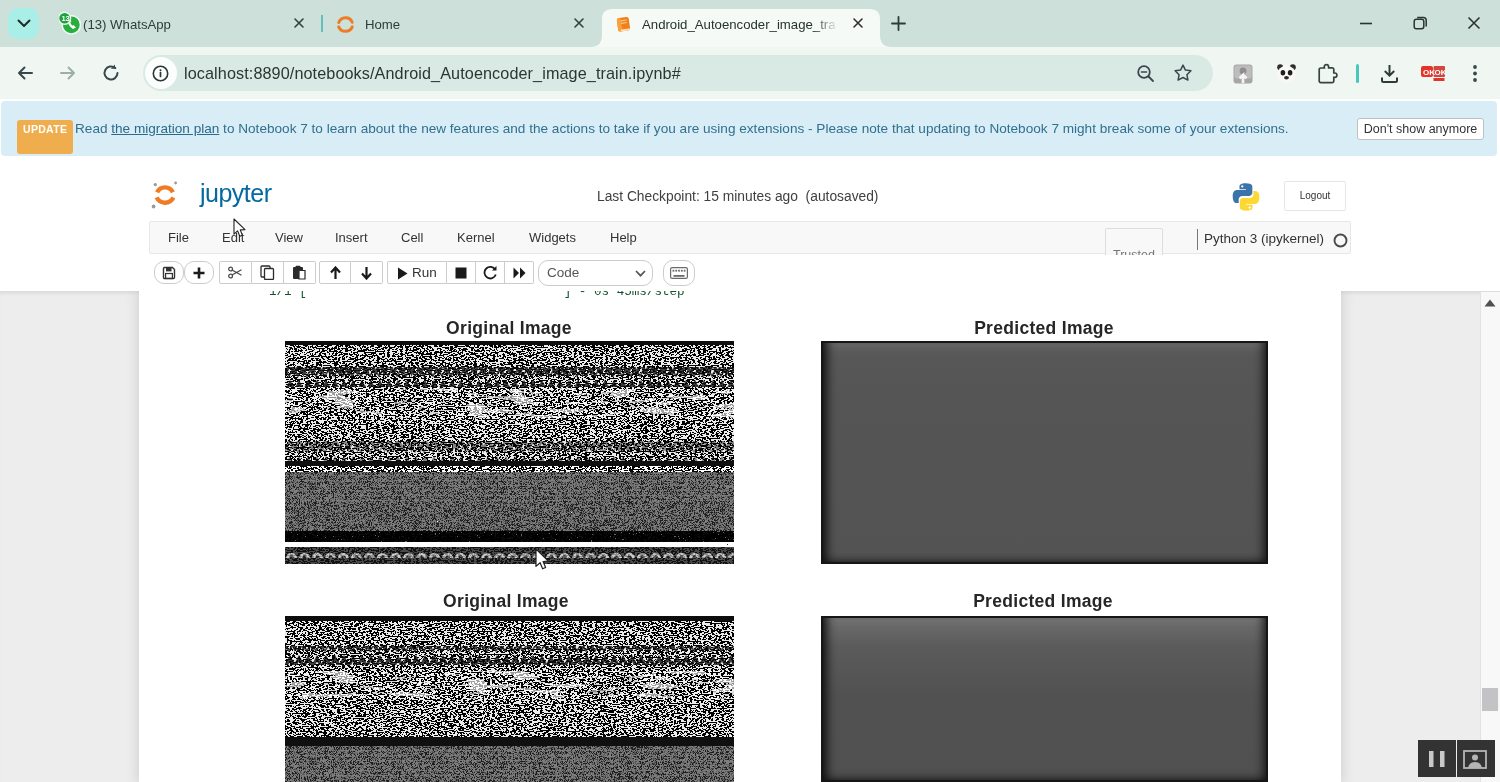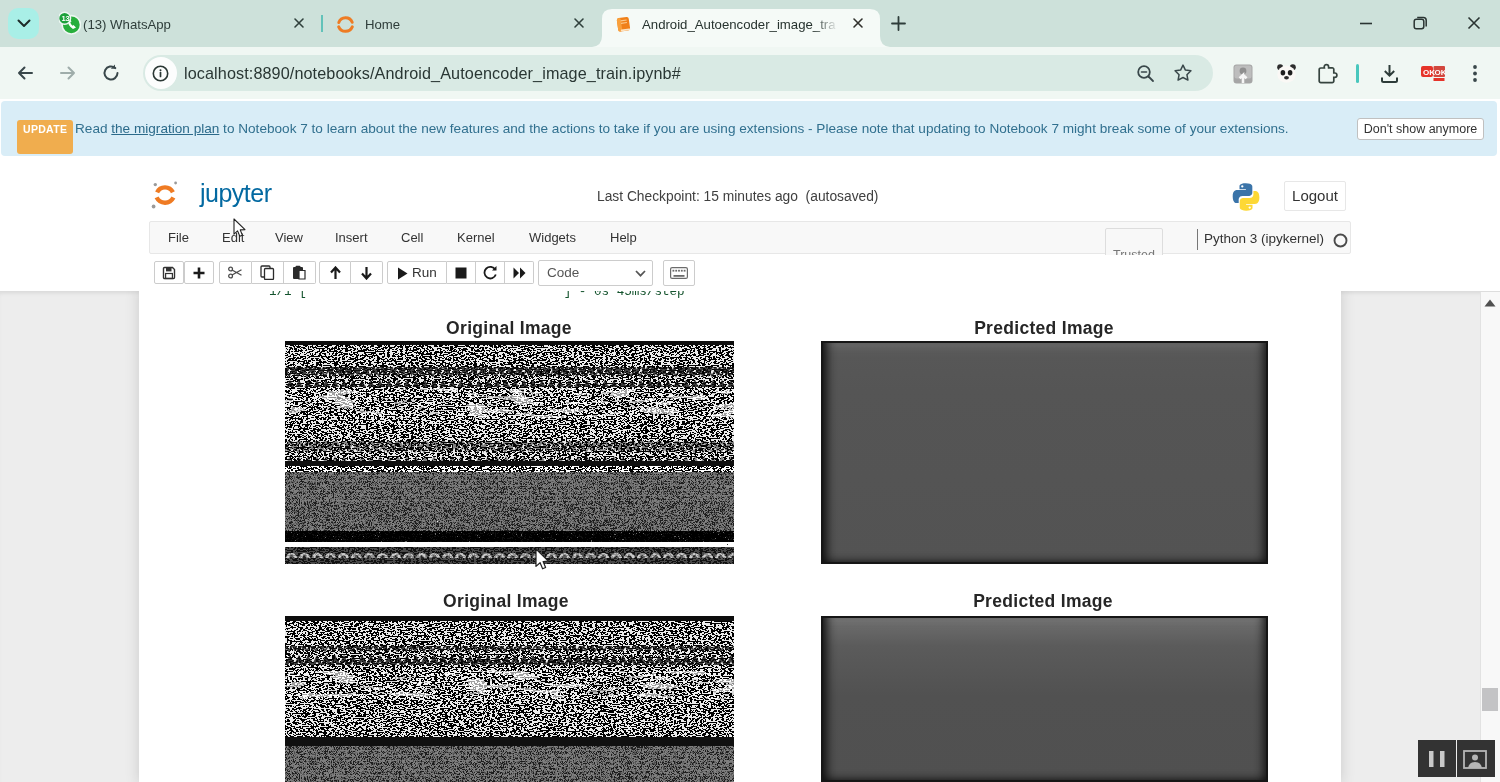--- a/index.html
+++ b/index.html
@@ -24,30 +24,30 @@
   #bannertext{left:74px;top:20px;}
   #dontshow{left:1356px;top:17px;width:125px;height:20px;background:#fff;border:1px solid #c0c0c0;
             border-radius:3px;font-size:12.5px;color:#333;text-align:center;line-height:20px;}
   
   #jlogo{left:151px;top:81px;}
   #jtext{left:200px;top:80px;font-size:25px;color:#0369a1;letter-spacing:-0.5px;}
   #ntitle{left:281px;top:85px;font-size:21px;color:#383838;letter-spacing:-0.5px;}
   #checkpoint{left:597px;top:90px;font-size:13.8px;color:#404040;}
   #pylogo{left:1231px;top:83px;}
   #logout{left:1284px;top:82px;width:60px;height:28px;border:1px solid #e7e7e7;border-radius:2px;
-          background:#fff;font-size:15px;color:#333;text-align:center;line-height:28px;}
+          background:#fff;font-size:10px;color:#333;text-align:center;line-height:28px;}
   #menubar{left:149px;top:122px;width:1202px;height:33px;background:#f8f8f8;
            border:1px solid #e7e7e7;border-radius:2px;box-sizing:border-box;}
   .menu{position:absolute;top:8px;font-size:13px;color:#333;}
   #trusted{left:955px;top:6px;border:1px solid #ddd;border-radius:2px;color:#777;
            font-size:12.5px;padding:19px 7px;background:#f8f8f8;}
   #kernelname{left:1054px;top:9px;font-size:13.5px;color:#333;}
   #toolbar{left:149px;top:156px;width:1202px;height:40px;background:#fff;}
   .tbtn{position:absolute;top:6px;height:21px;background:#fff;border:1px solid #cccccc;
-        border-radius:2px;}
+        border-radius:10px;}
   .tgrp{position:absolute;top:6px;height:28px;display:flex;}
   .tgrp .seg{position:relative;height:21px;background:#fff;border:1px solid #cccccc;border-left:none;}
   .tgrp .seg:first-child{border-left:1px solid #cccccc;border-radius:2px 0 0 2px;}
   .tgrp .seg:last-child{border-radius:0 2px 2px 0;}
   
   #site{left:0;top:291px;width:1500px;height:491px;background:#ededed;overflow:hidden;box-shadow:inset 0 4px 4px -2px rgba(0,0,0,0.09);}
   #nbcontainer{position:absolute;left:139px;top:0;width:1202px;height:491px;background:#fff;
                box-shadow:0 0 12px 1px rgba(87,87,87,0.2);overflow:hidden;}
   #progress{position:absolute;left:130px;top:-6.5px;font-family:Liberation Mono, monospace;
             font-size:12.6px;color:#14532d;white-space:pre;}

